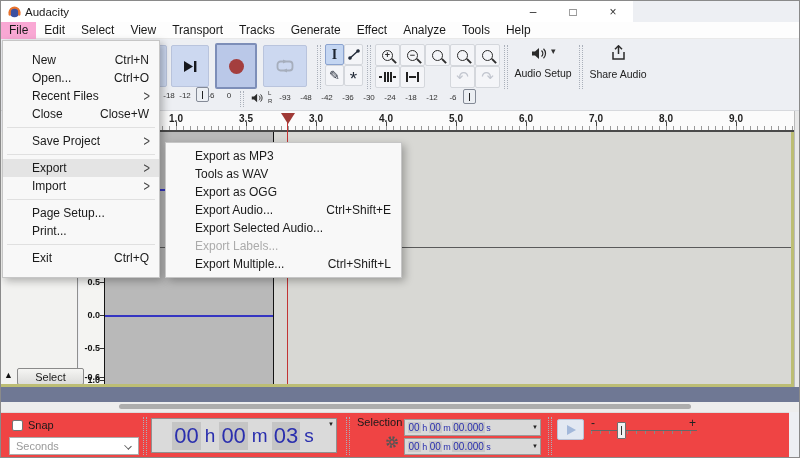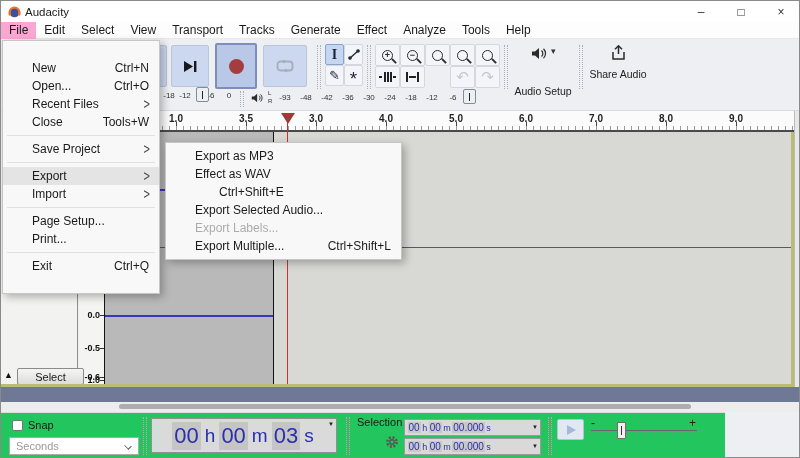--- a/index.html
+++ b/index.html
@@ -2,21 +2,21 @@
 <html><head>
 <meta charset="utf-8">
 <style>
   *{margin:0;padding:0;box-sizing:border-box}
   html,body{background:#cfcfcf}
   #app{position:relative;width:800px;height:458px;font-family:"Liberation Sans",sans-serif;
        background:#edeff3;overflow:hidden;border:1px solid #8a8a8a;font-size:12px;color:#1a1a1a}
   .abs{position:absolute}
 
   
-  .titlebar{left:0;top:0;width:800px;height:21px;background:#ffffff;display:flex;align-items:center}
+  .titlebar{left:0;top:0;width:632px;height:21px;background:#ffffff;display:flex;align-items:center}
   .apptitle{font-size:11.5px;margin-left:5px}
   .wcontrols{position:absolute;right:0;top:0;height:21px;display:flex}
   .wbtn{width:40px;height:21px;display:flex;align-items:center;justify-content:center;color:#333;font-size:12px}
   .menubar{left:0;top:21px;width:800px;height:17px;background:#fdfdfd;display:flex;align-items:center;
            border-bottom:1px solid #e9e9e9;font-size:12px}
   .mbitem{padding:0 8px;height:17px;display:flex;align-items:center;white-space:nowrap}
   .mbitem.open{background:#f9a8d4}
 
   
   .dock{left:0;top:38px;width:800px;height:72px;background:#edeff3;border-bottom:1px solid #d7d9dd}
@@ -59,21 +59,21 @@
   .phead{left:280px;top:112px;width:0;height:0;border-left:7px solid transparent;
          border-right:7px solid transparent;border-top:11px solid #a03a36;z-index:13}
   .selectbtn{left:16px;top:367px;width:67px;height:17px;background:linear-gradient(#f5f5f3,#dcdcda);
          border:1px solid #8a8a8a;border-radius:2px;font-size:11px;display:flex;align-items:center;justify-content:center}
   .vsb{left:793px;top:110px;width:7px;height:276px;background:#e8e8e8;border-left:1px solid #bbb}
 
   
   .slate{left:0;top:386px;width:800px;height:15px;background:#6f7894}
   .hsb{left:0;top:401px;width:800px;height:10px;background:#ededed}
   .hsb-thumb{left:118px;top:403px;width:572px;height:5px;background:#adadad;border-radius:3px}
-  .bottomdock{left:0;top:411px;width:724px;height:47px;background:#22c55e;border-top:1px solid #dcdcdc}
+  .bottomdock{left:0;top:411px;width:788px;height:47px;background:#ef4444;border-top:1px solid #dcdcdc}
   .checkbox{width:11px;height:11px;background:#fff;border:1px solid #767676;border-radius:2px}
   .dropdown{position:absolute;background:#fff;border:1px solid #ababab;display:flex;align-items:center;
             font-size:11px;color:#9a9a9a;padding-left:6px}
   .chev{position:absolute;right:7px;top:5px;width:6px;height:6px;border-right:1.5px solid #555;
         border-bottom:1.5px solid #555;transform:rotate(45deg) scaleY(.8)}
   .bigtime{left:150px;top:416px;width:186px;height:35px;background:#dadada;border:1px solid #909090;
            display:flex;align-items:center;justify-content:center;color:#2a2fae;font-size:22px}
   .bigtime .d{background:#c5c5c5;padding:0 2px;margin:0 1px;line-height:28px}
   .bigtime .u{margin:0 3px;font-size:19px}
   .minitime{position:absolute;width:137px;height:17px;background:#d9d9d9;border:1px solid #9a9a9a;
@@ -83,21 +83,21 @@
   .tcaret{position:absolute;right:2px;top:2px;font-size:6px;color:#222}
   .slider-line{position:absolute;height:1px;background:#666}
   .slider-ticks{position:absolute;height:3px;
        background:repeating-linear-gradient(to right,#888 0 1px,transparent 1px 9px)}
   .slider-thumb{position:absolute;width:9px;height:17px;background:#f0f0f0;border:1px solid #6e6e6e;
        border-radius:1px;display:flex;align-items:center;justify-content:center}
   .slider-thumb i{width:1px;height:9px;background:#333;display:block}
 
   
   .menu{position:absolute;background:#f8f8f8;border:1px solid #c6c6c6;box-shadow:3px 3px 8px rgba(0,0,0,.28);
-        z-index:50;padding:18px 0;font-size:12px}
+        z-index:50;padding:10px 0;font-size:12px}
   .mi{height:18px;display:flex;align-items:center;padding:0 10px 0 29px;position:relative}
   .mi.hl{background:#e4e4e4}
   .mi .ml{flex:1;white-space:nowrap}
   .mi .ma{margin-left:24px;white-space:nowrap}
   .mi .marr{position:absolute;right:9px;font-size:11px;color:#444;transform:scaleY(1.3)}
   .mi.dis{color:#ababab}
   .msep{height:9px;position:relative}
   .msep:after{content:"";position:absolute;left:4px;right:4px;top:4px;height:1px;background:#e0e0e0}
 </style>
 </head>
@@ -224,21 +224,21 @@
       </div>
 
     <div class="vgrip" style="left:503px;top:6px;height:44px"></div>
 
     <div class="abs" style="left:509px;top:2px;width:66px;height:48px;text-align:center">
       <svg width="17" height="15" viewBox="0 0 17 15" style="margin-top:5px">
         <path d="M1 5.5 h3 l4-3.5 v11 l-4-3.5 h-3 z" fill="#2b2b2b"></path>
         <path d="M10.5 4.5 a4 4 0 0 1 0 6 M12.5 2.8 a6.5 6.5 0 0 1 0 9.4" fill="none" stroke="#2b2b2b" stroke-width="1.2"></path>
       </svg>
       <span style="font-size:9px;color:#333;vertical-align:7px">▾</span>
-      <div class="toollabel" style="margin-top:21px">Audio Setup</div>
+      <div class="toollabel" style="margin-top:3px">Audio Setup</div>
     </div>
 
     <div class="vgrip" style="left:578px;top:6px;height:44px"></div>
 
     <div class="abs" style="left:584px;top:2px;width:66px;height:48px;text-align:center">
       <svg width="15" height="16" viewBox="0 0 15 16" style="margin-top:4px">
         <path d="M7.5 1 v8" stroke="#2b2b2b" stroke-width="1.5" fill="none"></path>
         <path d="M4 4.2 L7.5 0.8 L11 4.2" stroke="#2b2b2b" stroke-width="1.5" fill="none"></path>
         <path d="M2 7 v7 h11 v-7" stroke="#2b2b2b" stroke-width="1.5" fill="none"></path>
       </svg>
@@ -392,21 +392,21 @@
     <div class="mi">
         <span class="ml">Open...</span>
         <span class="ma">Ctrl+O</span>
       </div>
     <div class="mi">
         <span class="ml">Recent Files</span>
         <span class="marr">&gt;</span>
       </div>
     <div class="mi">
         <span class="ml">Close</span>
-        <span class="ma">Tools+W</span>
+        <span class="ma">Close+W</span>
       </div>
     <div class="msep"></div>
     <div class="mi">
         <span class="ml">Save Project</span>
         <span class="marr">&gt;</span>
       </div>
     <div class="msep"></div>
     <div class="mi hl">
         <span class="ml">Export</span>
         <span class="marr">&gt;</span>
@@ -427,23 +427,27 @@
         <span class="ml">Exit</span>
         <span class="ma">Ctrl+Q</span>
       </div>
   </div>
 
   <div class="menu" style="left:164px;top:141px;width:237px;z-index:51;padding:4px 0">
     <div class="mi">
         <span class="ml">Export as MP3</span>
       </div>
     <div class="mi">
-        <span class="ml">Effect as WAV</span>
-      </div>
-    <div class="mi">
+        <span class="ml">Tools as WAV</span>
+      </div>
+    <div class="mi">
+        <span class="ml">Export as OGG</span>
+      </div>
+    <div class="mi">
+        <span class="ml">Export Audio...</span>
         <span class="ma">Ctrl+Shift+E</span>
       </div>
     <div class="mi">
         <span class="ml">Export Selected Audio...</span>
       </div>
     <div class="mi dis">
         <span class="ml">Export Labels...</span>
       </div>
     <div class="mi">
         <span class="ml">Export Multiple...</span>

